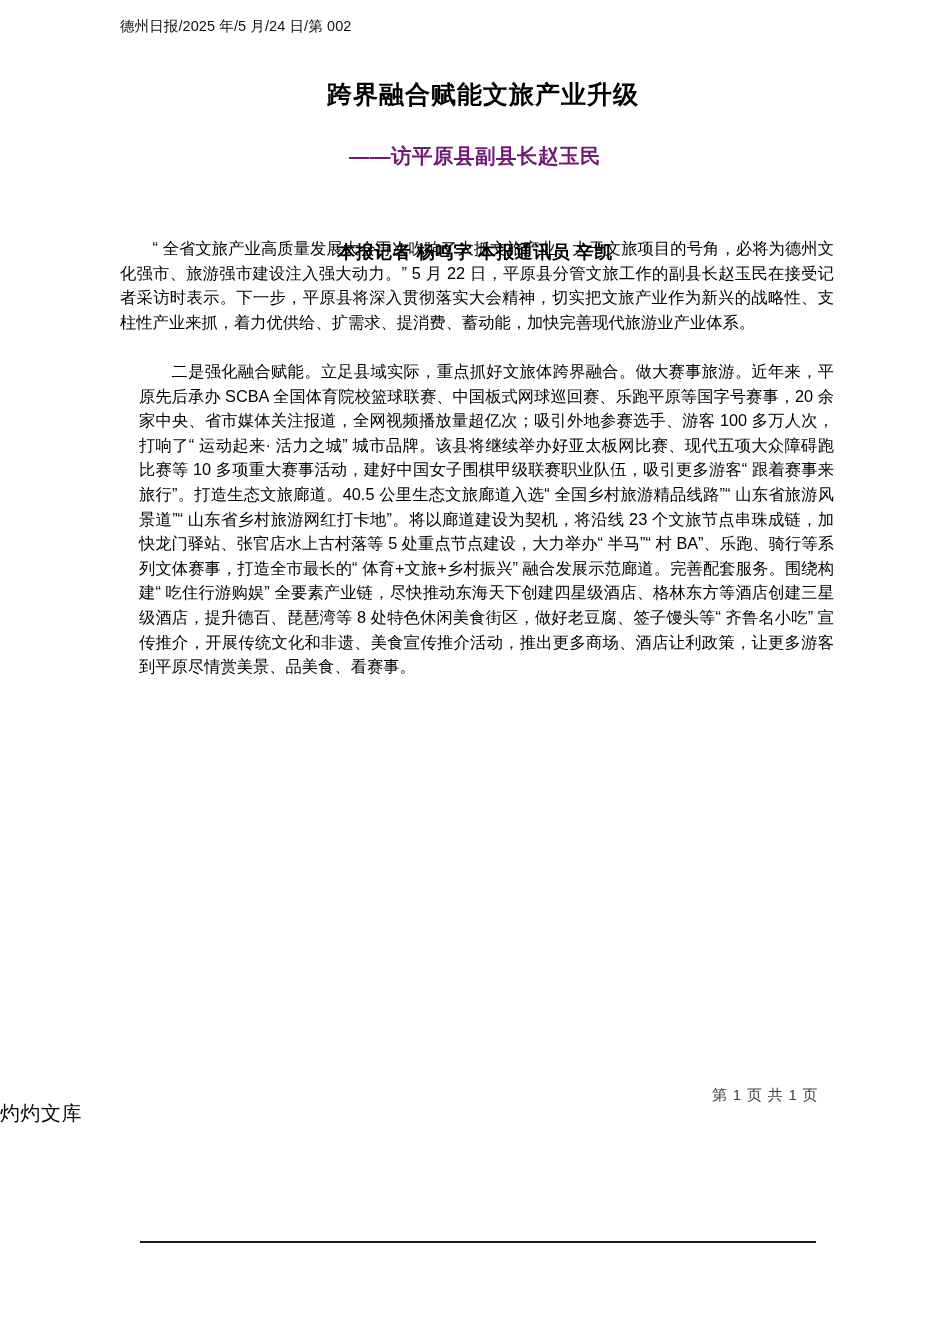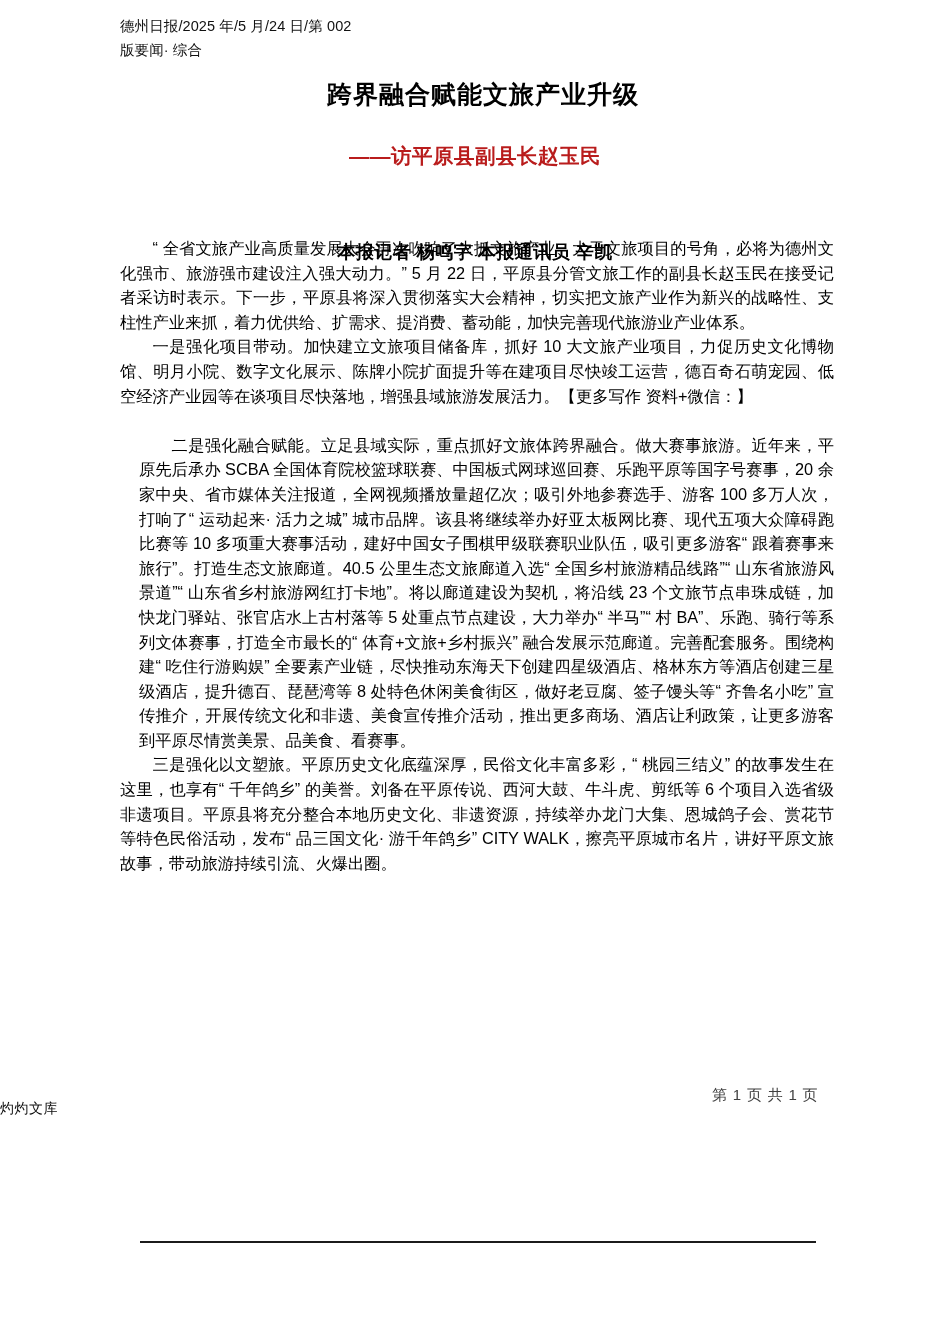--- a/index.html
+++ b/index.html
@@ -47,21 +47,21 @@
   }
   .subhead {
     position: absolute;
     left: 0;
     top: 142px;
     width: 950px;
     text-align: center;
     font-size: 20.5px;
     font-weight: bold;
     letter-spacing: 0.5px;
-    color: #b91c1c;
+    color: #701a75;
   }
   .byline {
     position: absolute;
     left: 0;
     top: 192px;
     width: 950px;
     text-align: center;
     font-size: 18px;
     font-weight: bold;
     letter-spacing: 0.5px;
@@ -89,21 +89,21 @@
   .para.spaced-before {
     margin-top: 24.6px;
     margin-left: 19px;
   }
 
   
   .watermark {
     position: absolute;
     left: 0px;
     top: 1100px;
-    font-size: 14px;
+    font-size: 20px;
     color: #0a0a0a;
     letter-spacing: 0.5px;
   }
   .page-num-inner {
     position: absolute;
     left: 712px;
     top: 1086px;
     font-size: 15px;
     letter-spacing: 0.8px;
     color: #404040;
@@ -137,34 +137,31 @@
     margin-left: 34px;
   }
 </style>
 </head>
 <body>
 
 <div class="page">
 
   <div class="source-block">
     <div>德州日报/2025 年/5 月/24 日/第 002</div>
-    <div>版要闻· 综合</div>
   </div>
 
   <div class="headline">跨界融合赋能文旅产业升级</div>
 
   <div class="subhead">——访平原县副县长赵玉民</div>
 
   <div class="byline">本报记者  杨鸣宇  本报通讯员  辛凯</div>
 
   <div class="body-copy">
     <p class="para">“ 全省文旅产业高质量发展大会再次吹响了大抓文旅产业、大干文旅项目的号角，必将为德州文化强市、旅游强市建设注入强大动力。” 5 月 22 日，平原县分管文旅工作的副县长赵玉民在接受记者采访时表示。下一步，平原县将深入贯彻落实大会精神，切实把文旅产业作为新兴的战略性、支柱性产业来抓，着力优供给、扩需求、提消费、蓄动能，加快完善现代旅游业产业体系。</p>
-    <p class="para">一是强化项目带动。加快建立文旅项目储备库，抓好 10 大文旅产业项目，力促历史文化博物馆、明月小院、数字文化展示、陈牌小院扩面提升等在建项目尽快竣工运营，德百奇石萌宠园、低空经济产业园等在谈项目尽快落地，增强县域旅游发展活力。【更多写作 资料+微信：】</p>
     <p class="para spaced-before">二是强化融合赋能。立足县域实际，重点抓好文旅体跨界融合。做大赛事旅游。近年来，平原先后承办 SCBA 全国体育院校篮球联赛、中国板式网球巡回赛、乐跑平原等国字号赛事，20 余家中央、省市媒体关注报道，全网视频播放量超亿次；吸引外地参赛选手、游客 100 多万人次，打响了“ 运动起来· 活力之城” 城市品牌。该县将继续举办好亚太板网比赛、现代五项大众障碍跑比赛等 10 多项重大赛事活动，建好中国女子围棋甲级联赛职业队伍，吸引更多游客“ 跟着赛事来旅行”。打造生态文旅廊道。40.5 公里生态文旅廊道入选“ 全国乡村旅游精品线路”“ 山东省旅游风景道”“ 山东省乡村旅游网红打卡地”。将以廊道建设为契机，将沿线 23 个文旅节点串珠成链，加快龙门驿站、张官店水上古村落等 5 处重点节点建设，大力举办“ 半马”“ 村 BA”、乐跑、骑行等系列文体赛事，打造全市最长的“ 体育+文旅+乡村振兴” 融合发展示范廊道。完善配套服务。围绕构建“ 吃住行游购娱” 全要素产业链，尽快推动东海天下创建四星级酒店、格林东方等酒店创建三星级酒店，提升德百、琵琶湾等 8 处特色休闲美食街区，做好老豆腐、签子馒头等“ 齐鲁名小吃” 宣传推介，开展传统文化和非遗、美食宣传推介活动，推出更多商场、酒店让利政策，让更多游客到平原尽情赏美景、品美食、看赛事。</p>
-    <p class="para">三是强化以文塑旅。平原历史文化底蕴深厚，民俗文化丰富多彩，“ 桃园三结义” 的故事发生在这里，也享有“ 千年鸽乡” 的美誉。刘备在平原传说、西河大鼓、牛斗虎、剪纸等 6 个项目入选省级非遗项目。平原县将充分整合本地历史文化、非遗资源，持续举办龙门大集、恩城鸽子会、赏花节等特色民俗活动，发布“ 品三国文化· 游千年鸽乡” CITY WALK，擦亮平原城市名片，讲好平原文旅故事，带动旅游持续引流、火爆出圈。</p>
   </div>
 
   <div class="page-num-inner">第 1 页 共 1 页</div>
 
   <div class="watermark">灼灼文库</div>
 
   <div class="footer-rule"></div>
 
   <div class="cnki-bar">
     <span class="cnki-name">中国知网</span>

